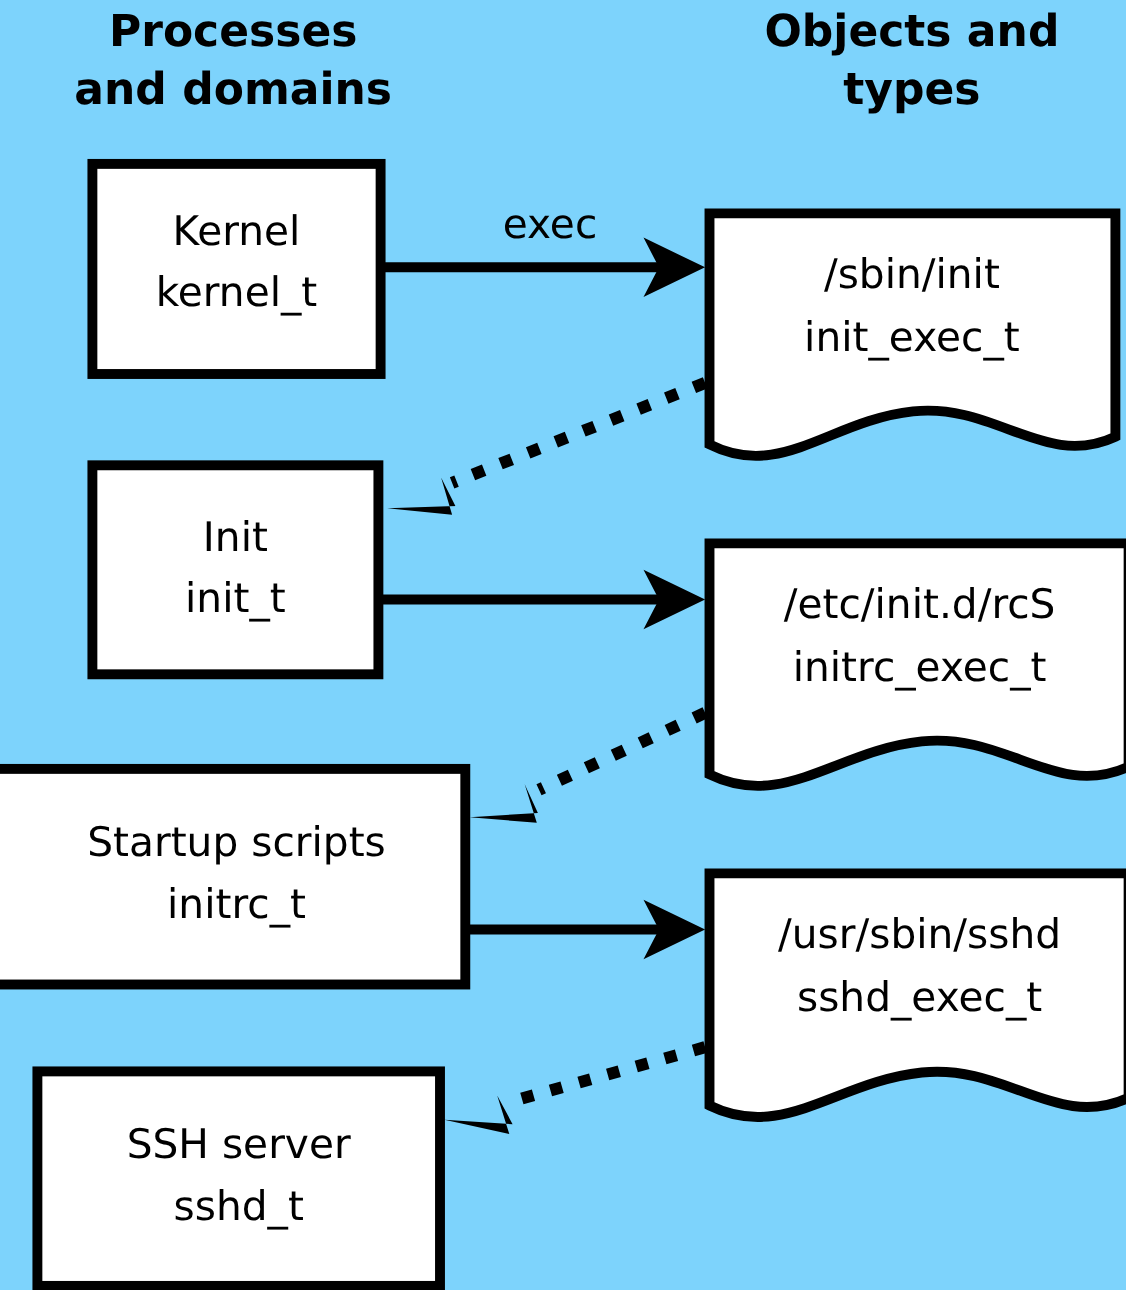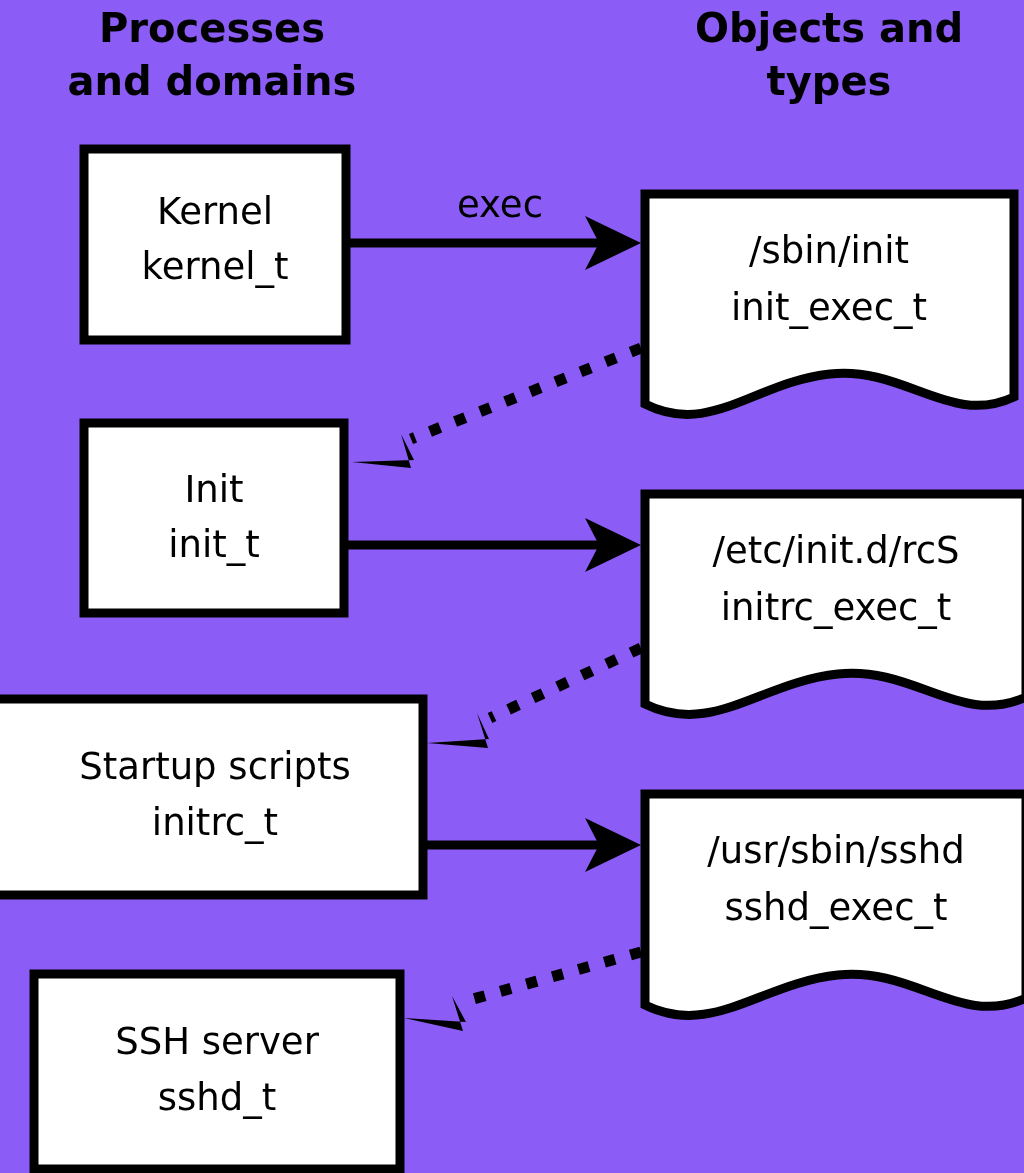--- a/index.html
+++ b/index.html
@@ -11,21 +11,21 @@
   body {
     width: 1024px;
     height: 1173px;
     overflow: hidden;
     font-family: "DejaVu Sans", "Liberation Sans", sans-serif;
   }
   #diagram-root {
     position: relative;
     width: 1024px;
     height: 1173px;
-    background: #8b5cf6;
+    background: #7dd3fc;
   }
   svg#diagram {
     display: block;
     width: 1024px;
     height: 1173px;
   }
   .col-header {
     font-family: "DejaVu Sans", "Liberation Sans", sans-serif;
     font-weight: bold;
     font-size: 40px;

